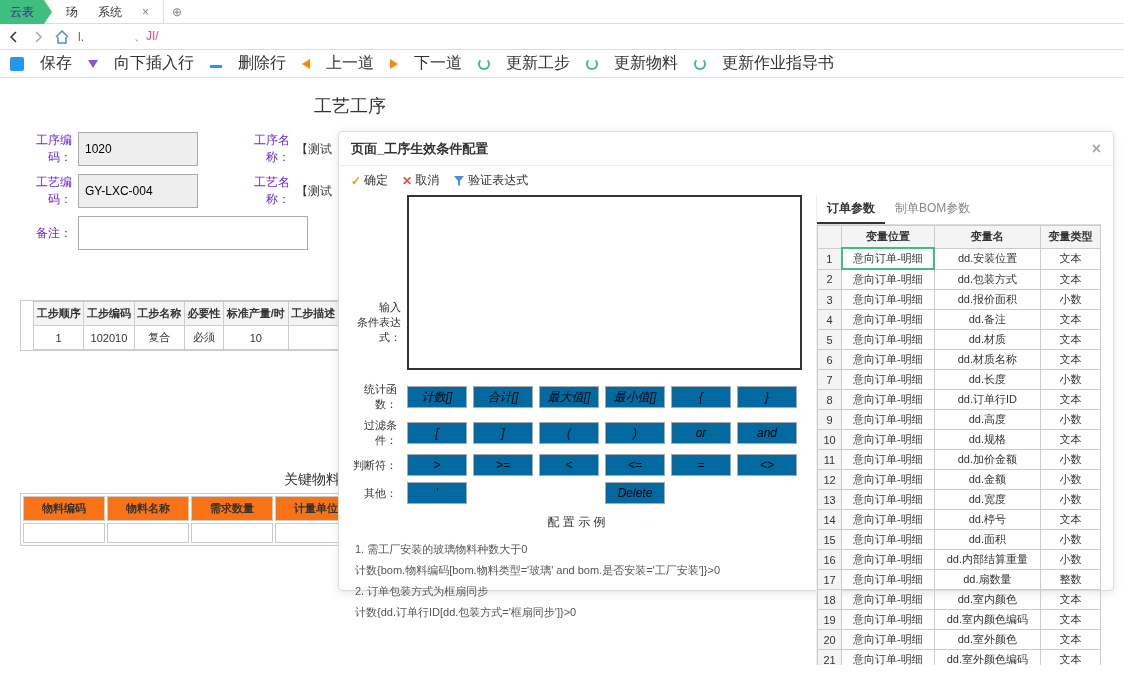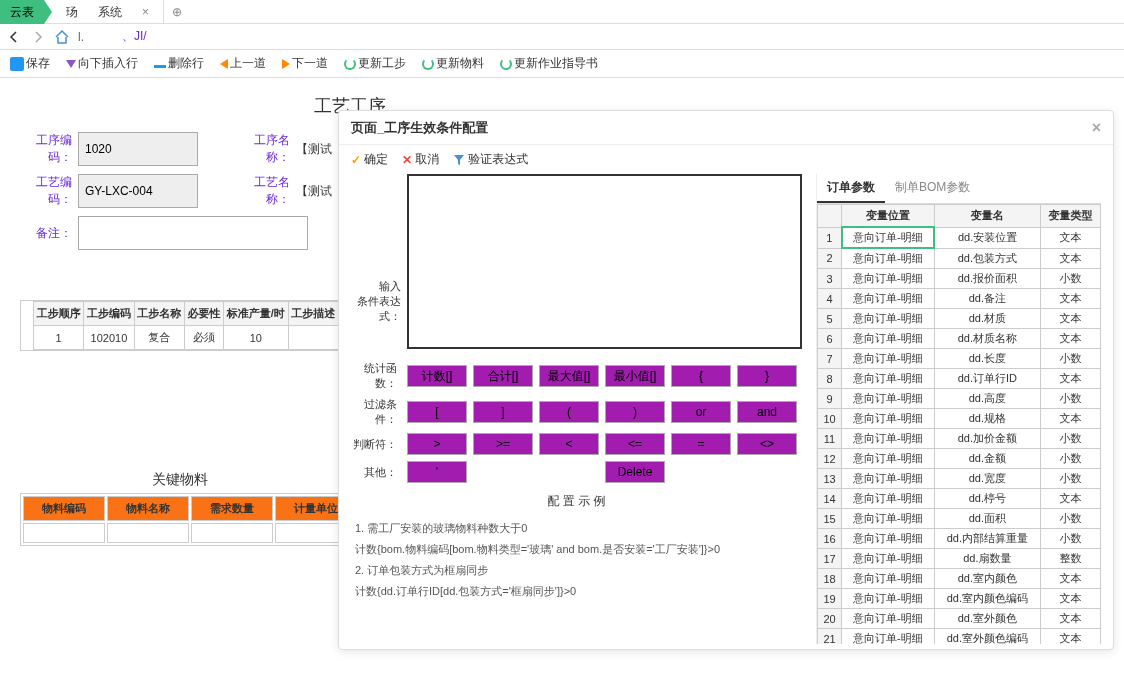--- a/index.html
+++ b/index.html
@@ -1,32 +1,32 @@
 <!DOCTYPE html>
 <html><head>
 <meta charset="utf-8">
 <style>
 * { box-sizing: border-box; margin: 0; padding: 0; }
 body { font-family: "Microsoft YaHei", Arial, sans-serif; font-size: 12px; color: #333; background: #fff; width: 1124px; height: 685px; overflow: hidden; position: relative; }
 
 
 .titlebar { display: flex; align-items: center; height: 24px; background: #fff; border-bottom: 1px solid #ddd; }
-.logo { background: #3fbf7f; color: #000000; padding: 0 10px; height: 24px; line-height: 24px; font-size: 12px; }
+.logo { background: #3fbf7f; color: #4c1d95; padding: 0 10px; height: 24px; line-height: 24px; font-size: 12px; }
 .logo-arrow { width: 0; height: 0; border-top: 12px solid transparent; border-bottom: 12px solid transparent; border-left: 8px solid #3fbf7f; }
 .tab { padding: 0 14px; height: 24px; line-height: 24px; display: flex; align-items: center; gap: 20px; border-right: 1px solid #ddd; }
 .tab-close { color: #888; cursor: pointer; }
 .tab-plus { padding: 0 8px; color: #888; }
 
 
 .navbar { display: flex; align-items: center; height: 26px; padding: 0 6px; gap: 8px; border-bottom: 1px solid #ddd; }
 .nav-ico { width: 16px; height: 16px; display: inline-block; color: #4a90d9; }
 
 
 .toolbar { display: flex; align-items: center; height: 28px; padding: 0 10px; gap: 16px; border-bottom: 1px solid #ddd; }
-.tool { display: flex; align-items: center; gap: 2px; font-size: 12px; cursor: pointer; }
+.tool { display: flex; align-items: center; gap: 16px; font-size: 16px; cursor: pointer; }
 .ico { width: 14px; height: 14px; display: inline-block; position: relative; }
 .ico-save { background: #2196f3; border-radius: 2px; }
 .ico-down { border-left: 5px solid transparent; border-right: 5px solid transparent; border-top: 8px solid #8855cc; width: 0; height: 0; }
 .ico-minus { background: #2196f3; height: 3px; width: 12px; margin-top: 5px; }
 .ico-left { border-top: 5px solid transparent; border-bottom: 5px solid transparent; border-right: 8px solid #ff8800; width: 0; height: 0; }
 .ico-right { border-top: 5px solid transparent; border-bottom: 5px solid transparent; border-left: 8px solid #ff8800; width: 0; height: 0; }
 .ico-refresh { border: 2px solid #3fbf7f; border-radius: 50%; width: 12px; height: 12px; border-top-color: transparent; }
 
 
 .content { padding: 10px 20px; }
@@ -37,44 +37,44 @@
 .field input { border: 1px solid #aaa; background: #f5f5f5; padding: 11px 6px; width: 120px; height: 34px; font-size: 12px; }
 .field input.readonly { background: #eee; }
 
 
 .grid { border: 1px solid #ccc; margin-top: 50px; width: 320px; padding-left: 12px; }
 .grid table { border-collapse: collapse; width: 100%; }
 .grid th, .grid td { border: 1px solid #ccc; padding: 4px 2px; font-size: 11px; text-align: center; background: #f4f4f4; }
 .grid td { background: #fff; }
 
 
-.mat-title { margin-top: 120px; font-size: 14px; text-align: center; width: 320px; }
+.mat-title { margin-top: 120px; font-size: 14px; text-align: right; width: 320px; }
 .mat-grid { border: 1px solid #ccc; width: 340px; margin-top: 4px; }
 .mat-grid th, .mat-grid td { border: 1px solid #ccc; padding: 4px 2px; font-size: 11px; text-align: center; background: #f97316; }
 .mat-grid td { background: #fff; height: 20px; }
 
 
-.modal-mask { position: absolute; left: 338px; top: 110px; width: 776px; height: 540px; background: #fff; border: 1px solid #ddd; box-shadow: 0 2px 10px rgba(0,0,0,0.1); border-radius: 4px; }
+.modal-mask { position: absolute; left: 338px; top: 131px; width: 776px; height: 460px; background: #fff; border: 1px solid #ddd; box-shadow: 0 2px 10px rgba(0,0,0,0.1); border-radius: 4px; }
 .modal-head { display: flex; align-items: center; height: 34px; padding: 0 12px; border-bottom: 1px solid #eee; font-weight: bold; font-size: 13px; justify-content: space-between; }
 .modal-close { color: #aaa; cursor: pointer; font-size: 16px; }
 .modal-actions { display: flex; align-items: center; gap: 14px; padding: 6px 12px; font-size: 12px; }
 .act { display: flex; align-items: center; gap: 3px; cursor: pointer; }
 .ico-ok { color: #ff9900; font-weight: bold; }
 .ico-x { color: #e74c3c; font-weight: bold; }
 .ico-filter { width: 12px; height: 12px; }
 
 .modal-body { display: flex; padding: 0 12px 12px 12px; gap: 14px; }
 .modal-left { flex: 1; }
 .expr-row { display: flex; align-items: center; gap: 6px; margin-bottom: 12px; }
 .expr-label { font-size: 11px; color: #333; width: 50px; text-align: right; padding-top: 80px; white-space: pre-line; }
 .expr-box { border: 2px solid #333; height: 175px; flex: 1; }
 
 .btn-row { display: flex; align-items: center; gap: 6px; margin-bottom: 6px; }
 .btn-row label { font-size: 11px; width: 50px; text-align: right; padding-right: 4px; }
-.op-btn { border: 1px solid #aaa; background: #a21caf; width: 60px; height: 22px; font-size: 12px; cursor: pointer; }
+.op-btn { border: 1px solid #aaa; background: #0369a1; width: 60px; height: 22px; font-size: 12px; cursor: pointer; font-style: italic; }
 
 .example-head { text-align: center; font-size: 12px; margin: 10px 0 8px; }
 .example-body { font-size: 11px; color: #555; line-height: 1.9; padding-left: 4px; }
 
 
 .modal-right { width: 285px; border-left: 1px solid #eee; }
 .tabs { display: flex; border-bottom: 1px solid #ddd; font-size: 12px; }
 .tab-item { padding: 5px 10px; cursor: pointer; color: #888; }
 .tab-item.active { font-weight: bold; color: #333; border-bottom: 2px solid #333; }
 .param-grid { width: 100%; border-collapse: collapse; }
@@ -108,21 +108,21 @@
     <svg viewBox="0 0 16 16">
         <path d="M6 3 L11 8 L6 13" fill="none" stroke="#aaa" stroke-width="1.5"></path>
       </svg>
   </span>
   <span class="nav-ico">
     <svg viewBox="0 0 16 16">
         <path d="M2 8 L8 2 L14 8 M4 8 V14 H12 V8" fill="none" stroke="#4a90d9" stroke-width="1.5"></path>
       </svg>
   </span>
   <span style="color:#666">l.</span>
-  <span style="color:#6d28d9;margin-left:30px">、JI/</span>
+  <span style="color:#ec4899;margin-left:42px">、JI/</span>
 </div>
 
 <div class="toolbar">
   <div class="tool">
       <span class="ico ico-save"></span>
       <span>保存</span>
     </div>
   <div class="tool">
       <span class="ico ico-down"></span>
       <span>向下插入行</span>

